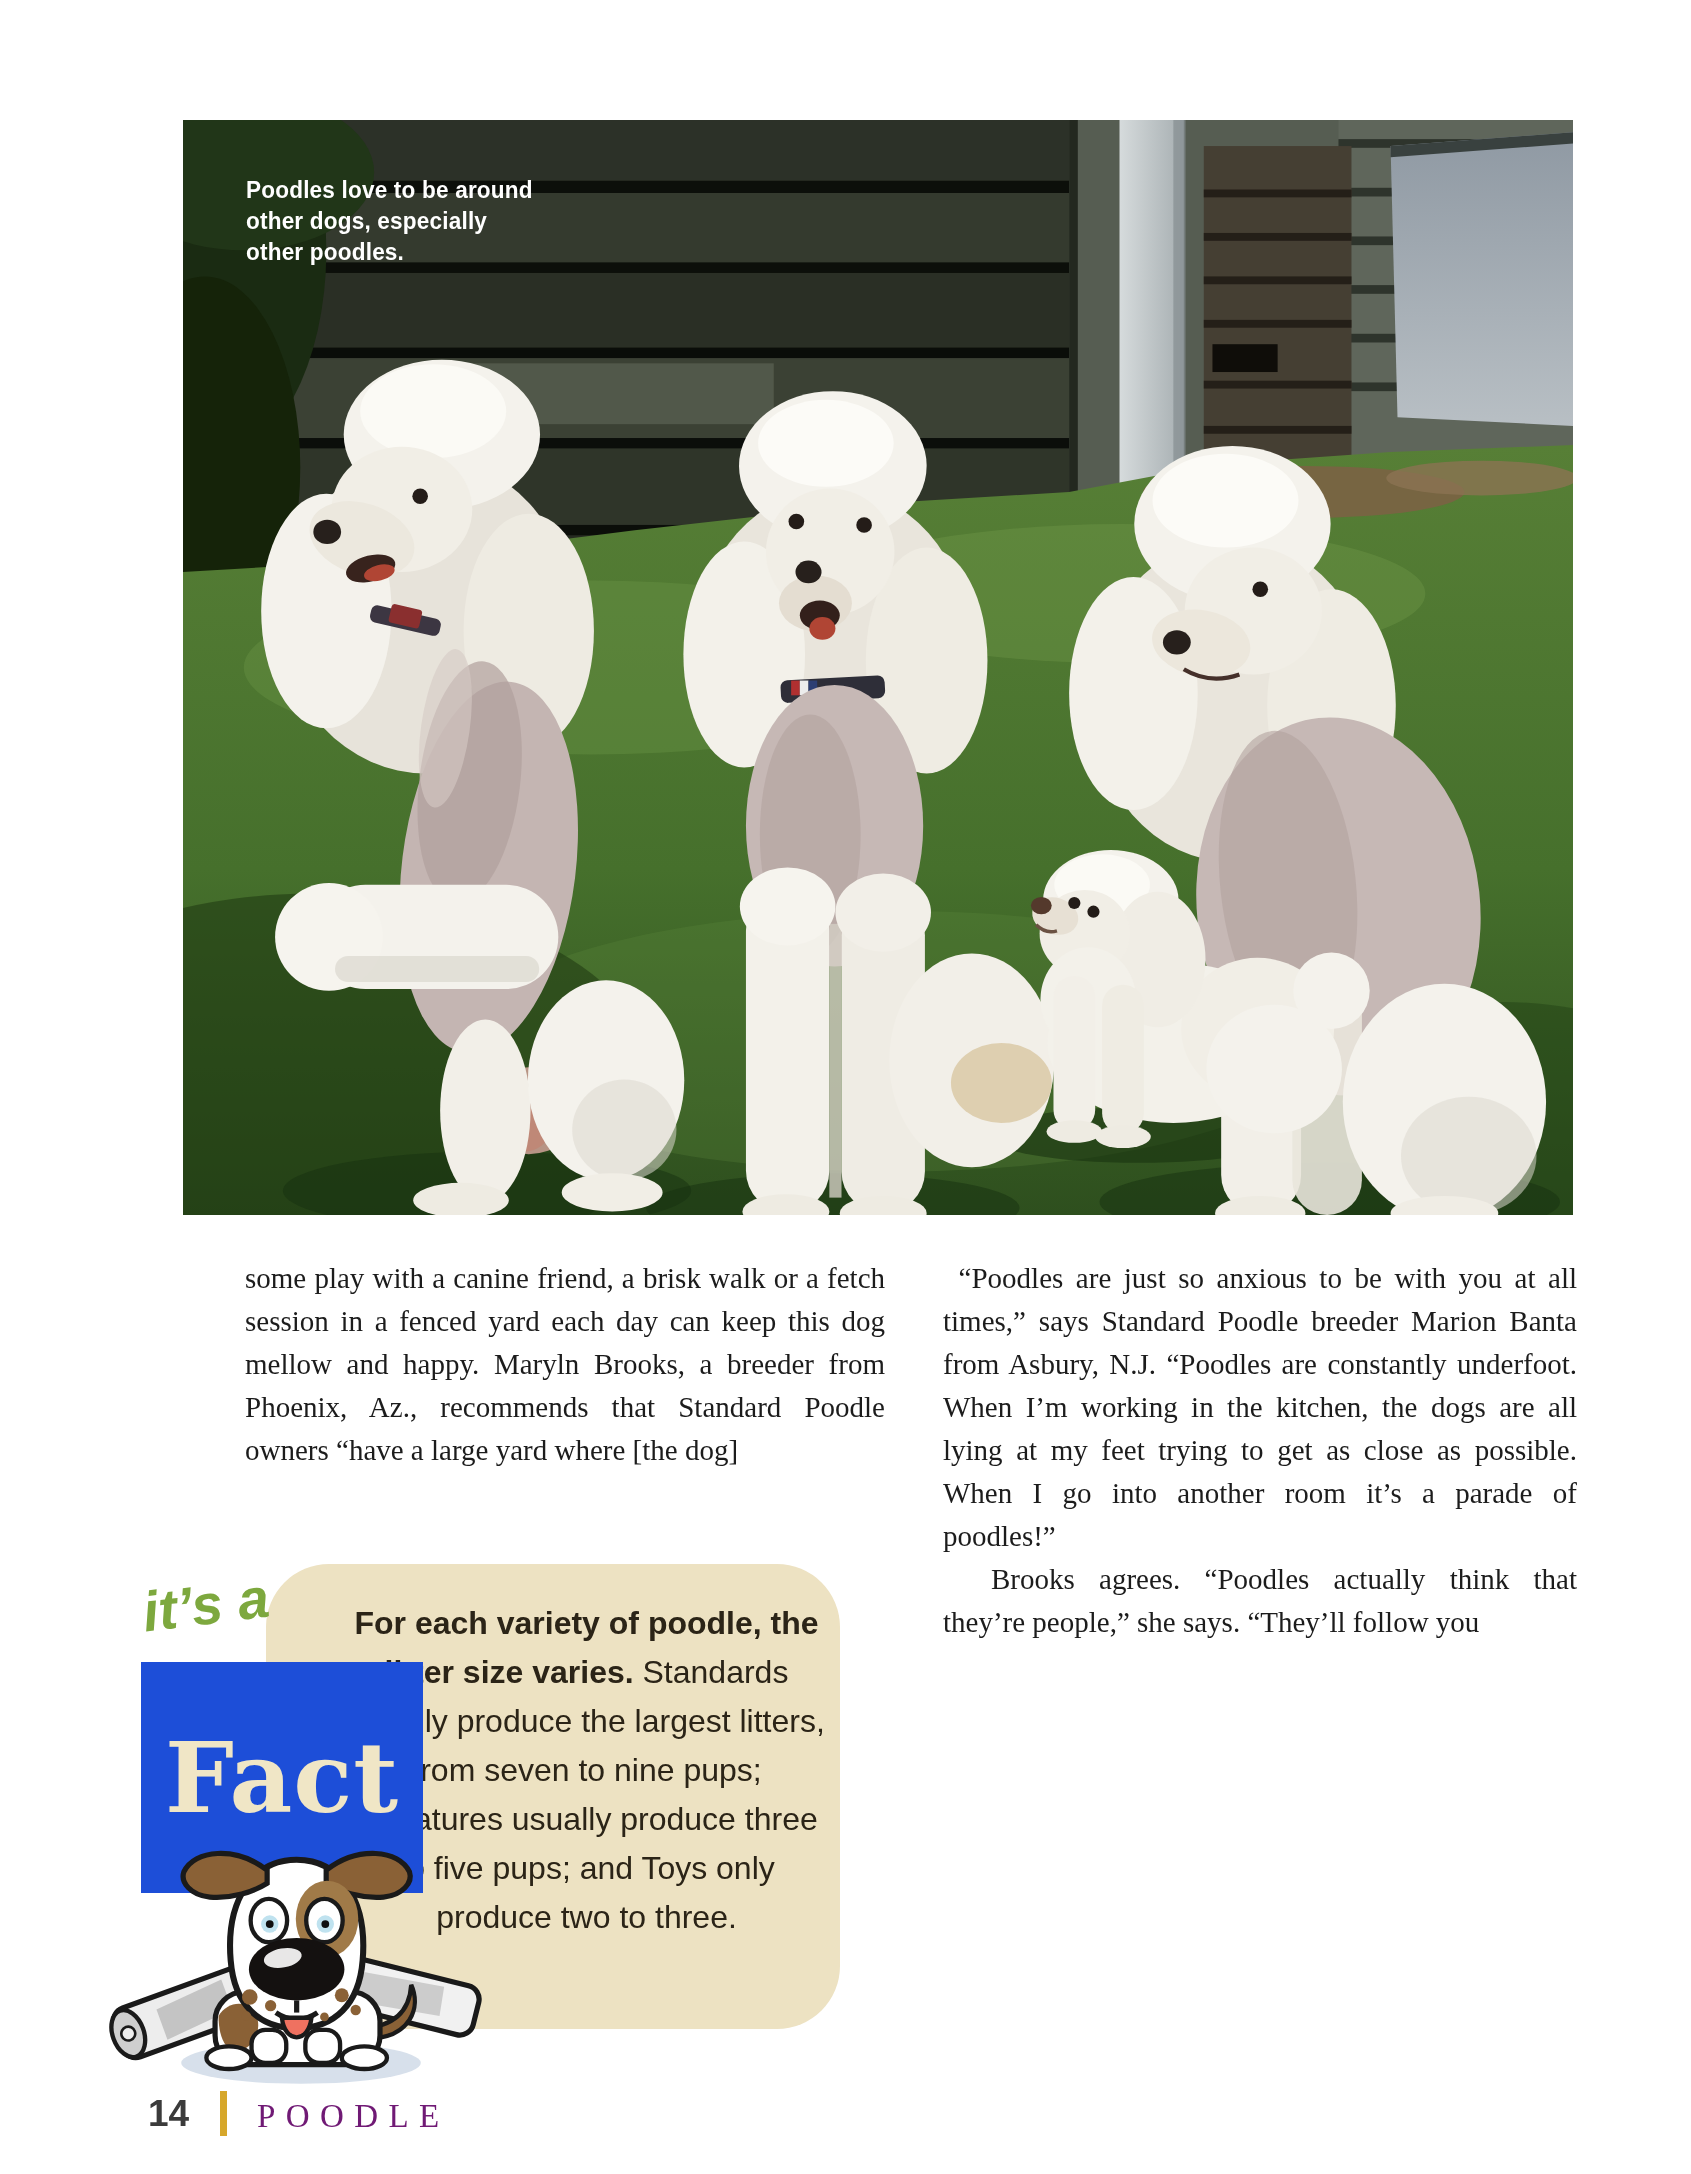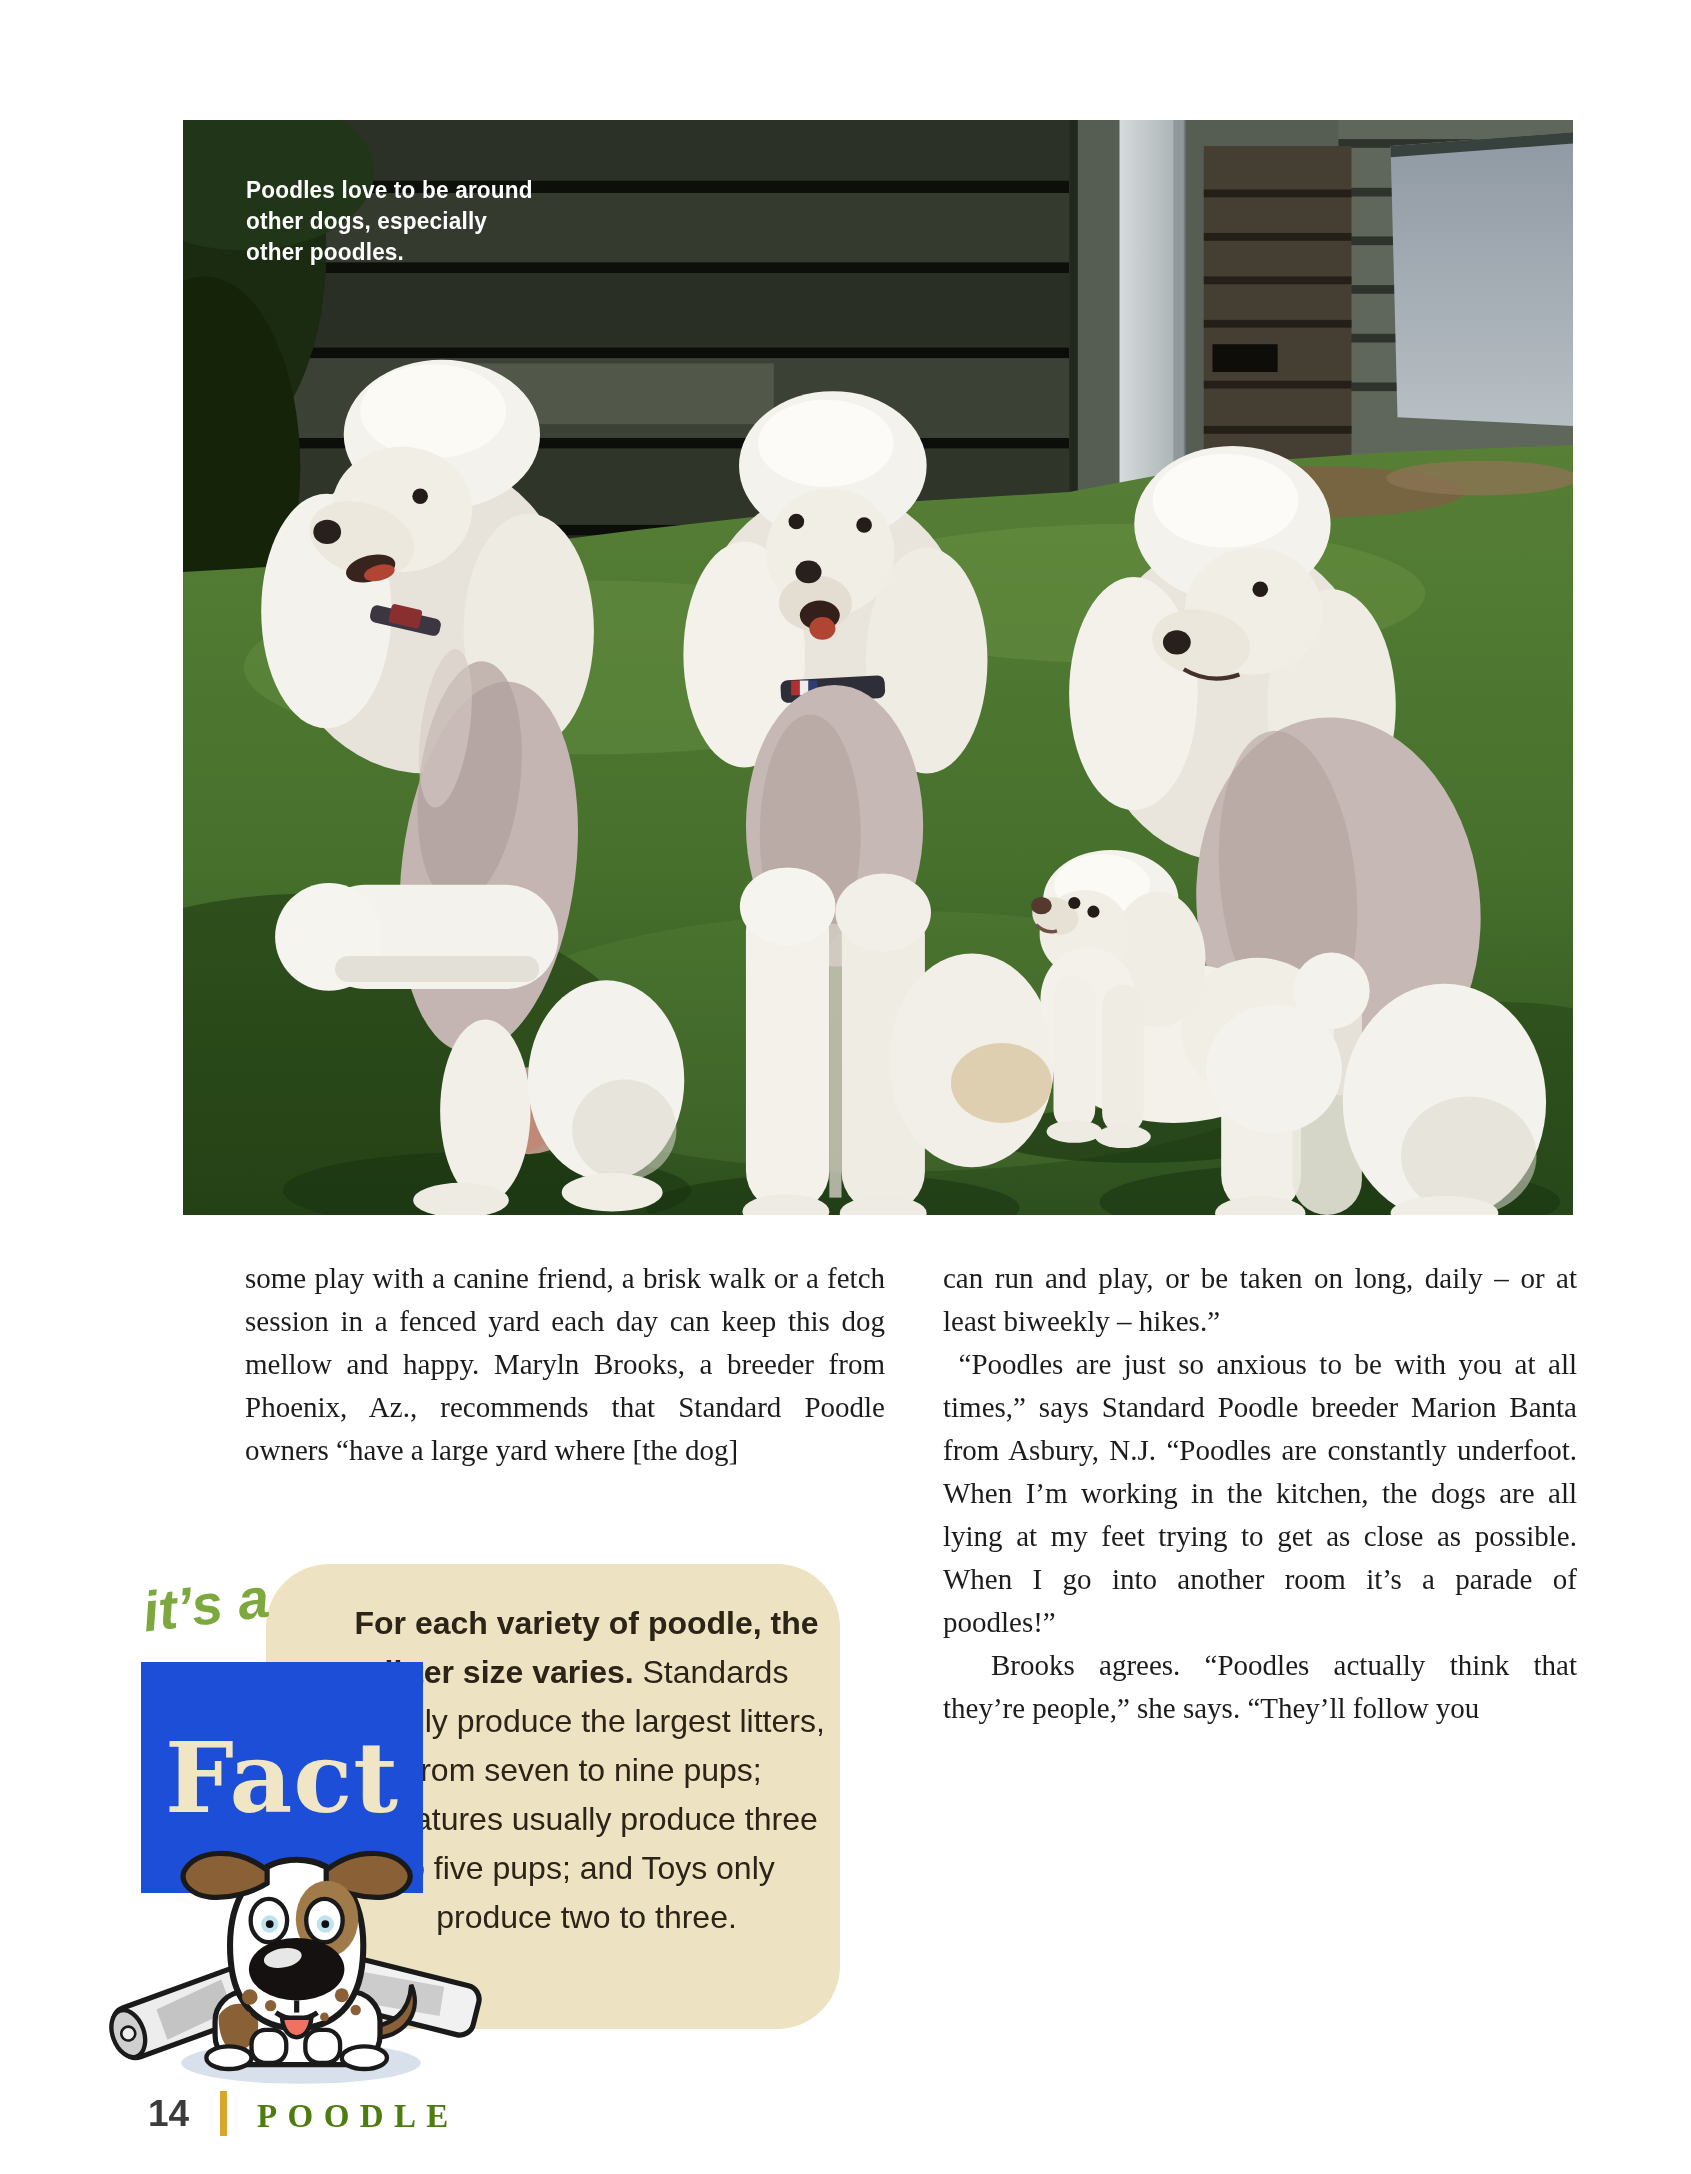--- a/index.html
+++ b/index.html
@@ -33,21 +33,21 @@
   #fact-text{position:absolute;left:343px;top:1599px;width:487px;text-align:center;
      font-family:"Liberation Sans",sans-serif;font-size:32px;line-height:49px;color:#2b2417;}
   #fact-text b{font-weight:bold;}
   #dog-mascot{position:absolute;left:97px;top:1830px;width:408px;height:261px;}
   
   #footer{position:absolute;left:0;top:2086px;width:1366px;height:61px;}
   #footer-page-number{position:absolute;left:148px;top:7px;
      font-family:"Liberation Sans",sans-serif;font-weight:bold;font-size:37px;color:#3b3b3b;}
   #footer-bar{position:absolute;left:220px;top:5.2px;width:7px;height:45px;background:#D6A72B;}
   #footer-title{position:absolute;left:257px;top:12px;
-     font-family:"Liberation Serif",serif;font-weight:bold;font-size:33px;letter-spacing:10.4px;color:#4d7c0f;}
+     font-family:"Liberation Serif",serif;font-weight:normal;font-size:33px;letter-spacing:10.4px;color:#701a75;}
 </style>
 </head>
 <body>
 
 <div id="page">
 
   <div id="photo">
     <svg viewBox="0 0 1600 1260" preserveAspectRatio="none">
       <defs>
         <linearGradient id="grassG" x1="0" y1="0" x2="0" y2="1">
@@ -225,21 +225,20 @@
     <div id="photo-caption">Poodles love to be around
 other dogs, especially
 other poodles.</div>
   </div>
 
   <div id="col-left" class="col">
     <p>some play with a canine friend, a brisk walk or a fetch session in a fenced yard each day can keep this dog mellow and happy. Maryln Brooks, a breeder from Phoenix, Az., recommends that Standard Poodle owners “have a large yard where [the dog]</p>
   </div>
 
   <div id="col-right" class="col">
-    <p class="p1">can run and play, or be taken on long, daily – or at least biweekly – hikes.”</p>
     <p class="p3">“Poodles are just so anxious to be with you at all times,” says Standard Poodle breeder Marion Banta from Asbury, N.J. “Poodles are constantly underfoot. When I’m working in the kitchen, the dogs are all lying at my feet trying to get as close as possible. When I go into another room it’s a parade of poodles!”</p>
     <p class="p4">Brooks agrees. “Poodles actually think that they’re people,” she says. “They’ll follow you</p>
   </div>
 
   <div id="fact-box"></div>
   <div id="fact-text">
     <b>For each variety of poodle, the litter size varies.</b><span> Standards usually produce the largest litters, from seven to nine pups; Miniatures usually produce three to five pups; and Toys only produce two to three.</span>
   </div>
   <div id="fact-eyebrow">it’s a</div>
   <div id="fact-badge">

